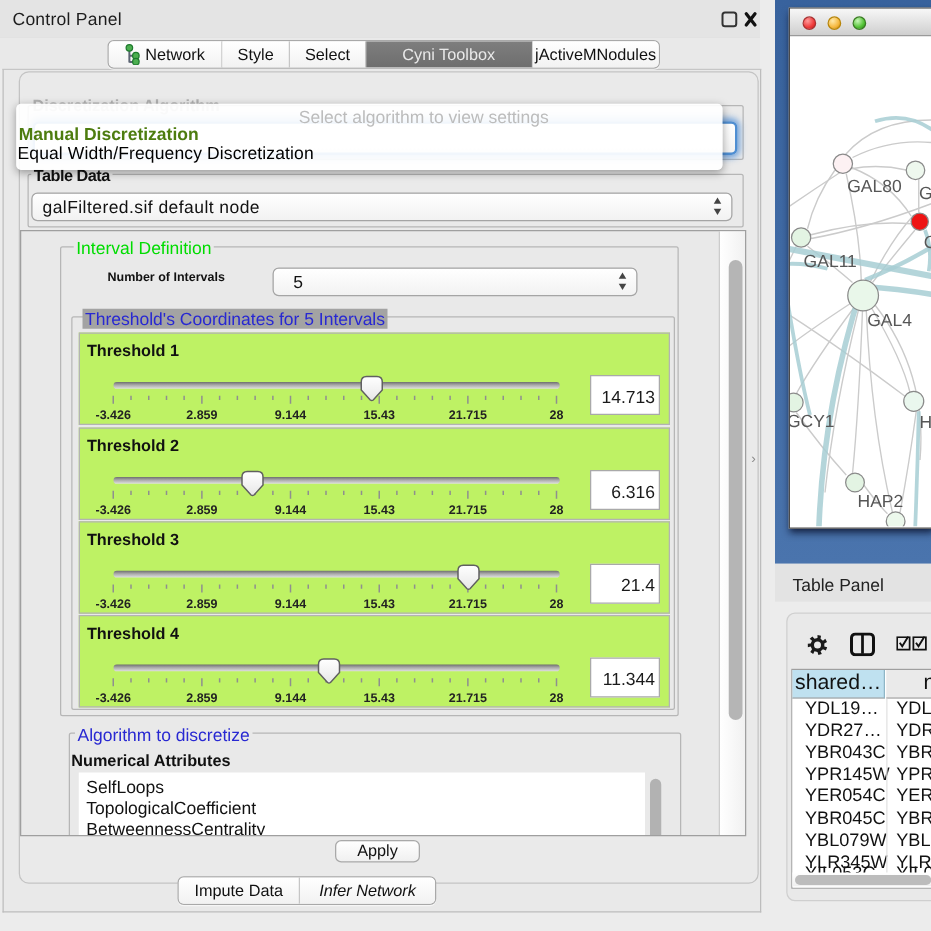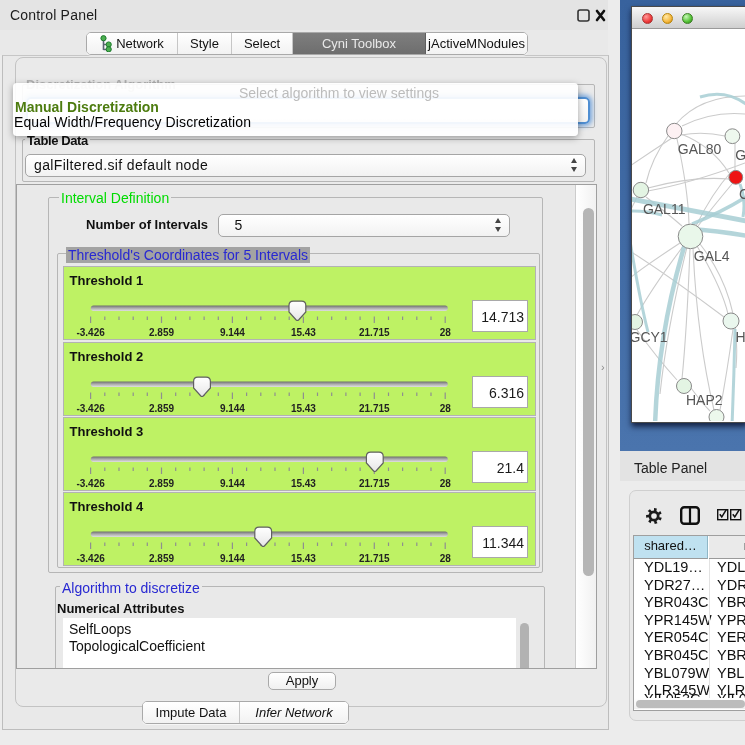--- a/index.html
+++ b/index.html
@@ -43,21 +43,21 @@
 
 #bluearea{left:620px;top:0;width:125px;height:451px;background:linear-gradient(#38629d,#4a74ad);}
 #netwin{left:631px;top:6px;width:114px;height:415px;background:#fff;border:1px solid #4a4a4a;box-shadow:0 4px 6px rgba(5,10,35,.6),2px 2px 4px rgba(5,10,35,.35);}
 #nettitle{position:absolute;left:0;top:0;width:100%;height:21px;background:linear-gradient(#f7f7f7,#cfcfcf);border-bottom:1px solid #9a9a9a;}
 .light{position:absolute;top:5.5px;width:11px;height:11px;border-radius:50%;}
 #tablebar{left:620px;top:451px;width:125px;height:30px;background:#e3e3e3;border-bottom:1px solid #d0d0d0;}
 #tablebar .t{position:absolute;left:14px;top:9px;font-size:14px;color:#222;}
 #bottomright{left:620px;top:481px;width:125px;height:264px;background:#ececec;}
 #tcontainer{position:absolute;left:9px;top:9px;width:130px;height:229px;background:#e9e9e9;border:1px solid #cfcfcf;border-radius:7px;}
 #ttable{position:absolute;left:3px;top:44px;width:140px;height:174px;background:#fff;border:1px solid #9f9f9f;}
-.hdr{position:absolute;top:0;height:23px;font-size:13px;color:#111;display:flex;align-items:center;justify-content:center;padding-bottom:3px;border-bottom:1px solid #9a9a9a;box-sizing:border-box;}
+.hdr{position:absolute;top:0;height:23px;font-size:17px;color:#111;display:flex;align-items:center;justify-content:center;padding-bottom:3px;border-bottom:1px solid #9a9a9a;box-sizing:border-box;}
 .row{position:absolute;font-size:14.5px;color:#111;white-space:nowrap;}
 </style>
 </head>
 <body>
 
 <div class="abs" id="titlebar">
     <div class="t">Control Panel</div>
   </div>
 <div class="abs" id="tabrow"></div>
 <div class="abs" id="tabpanel"></div>
@@ -91,21 +91,21 @@
 <div class="gtitle" style="left:25px;top:132.5px;font-size:13px;font-weight:bold;letter-spacing:-0.4px;color:#111;background:#eaeaea;">Table Data</div>
 <div class="combo" style="left:25px;top:153.5px;width:559px;height:21px;text-decoration:underline;">
   <div class="txt">galFiltered.sif default node</div>
     <div class="arrows"></div>
 </div>
 
 <div class="abs" id="scrollpane">
 
   <div class="group" style="left:31px;top:12px;width:493px;height:374px;"></div>
   <div class="gtitle" style="left:42px;top:4.5px;color:#00dc00;background:#e9e9e9;">Interval Definition</div>
-  <div class="abs" style="left:69px;top:31.5px;font-size:13px;font-weight:bold;color:#111;">Number of Intervals</div>
+  <div class="abs" style="left:69px;top:31.5px;font-size:10px;font-weight:bold;color:#111;">Number of Intervals</div>
   <div class="combo" style="left:200.5px;top:28.5px;width:290px;height:21px;">
     <div class="txt" style="left:16px;letter-spacing:0;">5</div>
       <div class="arrows"></div>
   </div>
 
   <div class="group" style="left:40px;top:68px;width:481px;height:313px;"></div>
   <div class="gtitle" style="left:49px;top:61.5px;color:#2828d2;background:#a3a3a3;">Threshold's Coordinates for 5 Intervals</div>
 
   <div id="tp1" class="tpanel" style="top:81px;">
       <div class="tt">Threshold 1</div>
@@ -219,20 +219,21 @@
       </svg>
       <div class="field">11.344</div>
     </div>
 
   <div class="group" style="left:38px;top:401px;width:488px;height:120px;"></div>
   <div class="gtitle" style="left:43px;top:394.5px;color:#2828d2;background:#e9e9e9;">Algorithm to discretize</div>
   <div class="abs" style="left:40px;top:416px;font-size:13px;font-weight:bold;color:#111;">Numerical Attributes</div>
   <div class="abs" style="left:46px;top:433px;width:453px;height:80px;background:#fff;">
     <div style="position:absolute;left:6px;top:3px;font-size:14px;color:#111;">SelfLoops</div>
     <div style="position:absolute;left:6px;top:20px;font-size:14px;color:#111;">TopologicalCoefficient</div>
+    <div style="position:absolute;left:6px;top:37px;font-size:14px;color:#111;">BetweennessCentrality</div>
 
   </div>
   <div class="abs" style="left:502.5px;top:437.5px;width:9px;height:60px;border-radius:4.5px;background:#b2b2b2;"></div>
 
   <div id="vsb">
       <div class="thumb"></div>
     </div>
 </div>
 
 <div id="applybtn">Apply</div>

